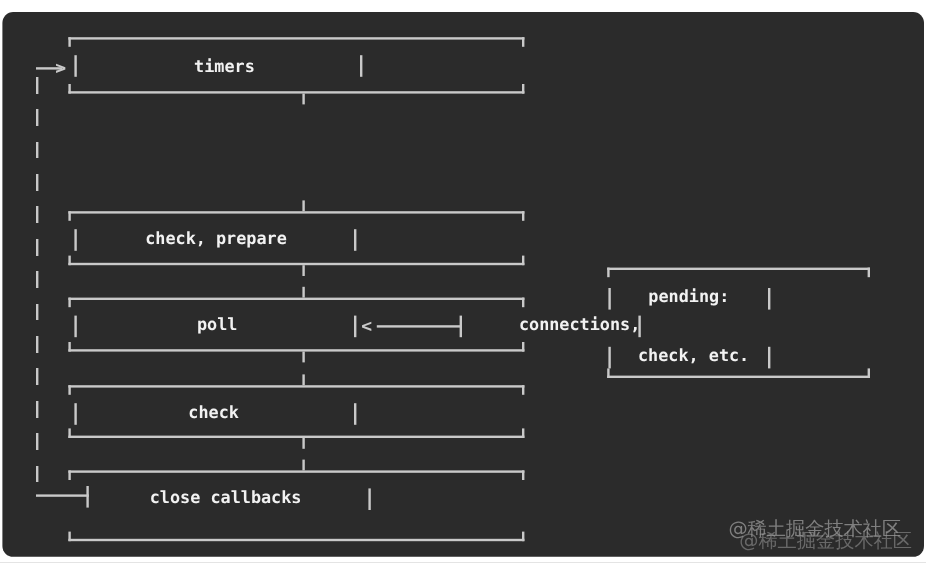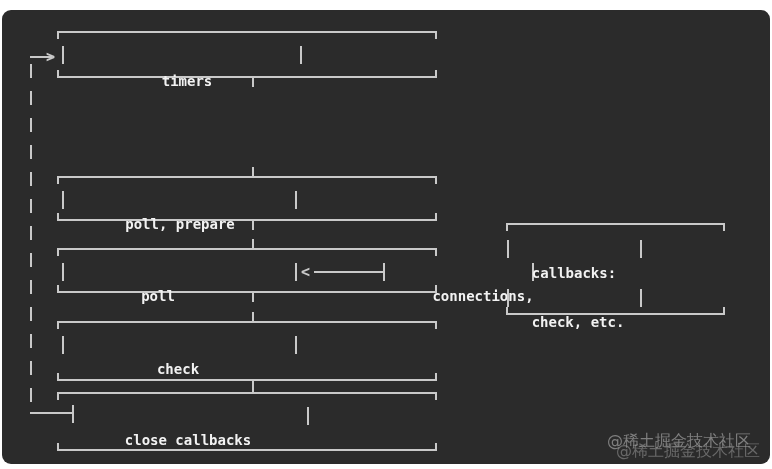--- a/index.html
+++ b/index.html
@@ -47,21 +47,20 @@
   .bl.b::before{left:0;} .bl.b::after{right:0;}
   .tk{position:absolute;left:195px;width:2px;height:9px;background:var(--line);}
   .tk.dn{bottom:-9px;}
   .tk.up{top:-9px;}
   .vb{position:absolute;top:15px;width:2px;height:18px;background:var(--line);}
   .lbl{
     position:absolute;top:15px;height:18px;line-height:18px;
     transform:translateX(-50%);white-space:nowrap;
     font:700 14px "DejaVu Sans Mono","Liberation Mono",monospace;
     color:var(--text);
-    margin-top:25px;
   }
 
   
   .rbox{position:absolute;left:506px;top:223px;width:219px;height:92px;}
 
   
   .wm{
     position:absolute;height:20px;line-height:20px;white-space:nowrap;
     font:400 16px "DejaVu Sans","Liberation Sans",sans-serif;
   }
@@ -92,34 +91,34 @@
     </div>
 
 
     <div class="pbox" style="top:176px;height:45px">
       <div class="bl t"></div>
       <div class="bl b"></div>
       <div class="tk up"></div>
       <div class="tk dn"></div>
       <div class="vb" style="left:5px"></div>
       <div class="vb" style="left:238px"></div>
-      <span class="lbl" style="left:123px">poll, prepare</span>
+      <span class="lbl" style="left:123px">check, prepare</span>
     </div>
 
     <div class="pbox" style="top:248px;height:45px">
       <div class="bl t"></div>
       <div class="bl b"></div>
       <div class="tk up"></div>
       <div class="tk dn"></div>
       <div class="vb" style="left:5px"></div>
       <div class="vb" style="left:238px"></div>
-      <span class="lbl" style="left:101px">poll</span>
+      <span class="lbl" style="left:124px">poll</span>
     </div>
 
-    <div class="pbox" style="top:321px;height:60px">
+    <div class="pbox" style="top:321px;height:44px">
       <div class="bl t"></div>
       <div class="bl b"></div>
       <div class="tk up"></div>
       <div class="tk dn"></div>
       <div class="vb" style="left:5px"></div>
       <div class="vb" style="left:238px"></div>
       <span class="lbl" style="left:121px">check</span>
     </div>
 
     <div class="pbox" style="top:392px;height:59px">
@@ -134,21 +133,21 @@
     <div class="hl" style="left:314px;top:271px;width:70px"></div>
     <div class="vl" style="left:383px;top:263px;height:18px"></div>
     <span class="lbl" style="left:483px;top:263px">connections,</span>
     <div class="vl" style="left:532px;top:263px;height:18px"></div>
 
     <div class="rbox">
       <div class="bl t"></div>
       <div class="bl b"></div>
       <div class="vb" style="left:1px;top:17px"></div>
       <div class="vb" style="left:134px;top:17px"></div>
-      <span class="lbl" style="left:68px;top:17px">callbacks:</span>
+      <span class="lbl" style="left:68px;top:17px">pending:</span>
       <div class="vb" style="left:1px;top:66px"></div>
       <div class="vb" style="left:134px;top:66px"></div>
       <span class="lbl" style="left:72px;top:66px">check, etc.</span>
     </div>
 
     <span class="wm wm1">@稀土掘金技术社区</span>
     <span class="wm wm2">@稀土掘金技术社区</span>
 
   </div>
 </div>

